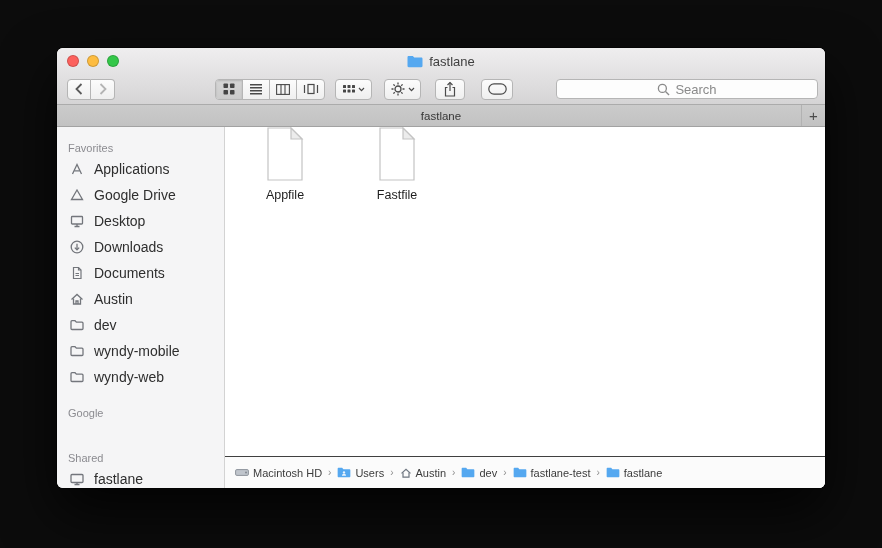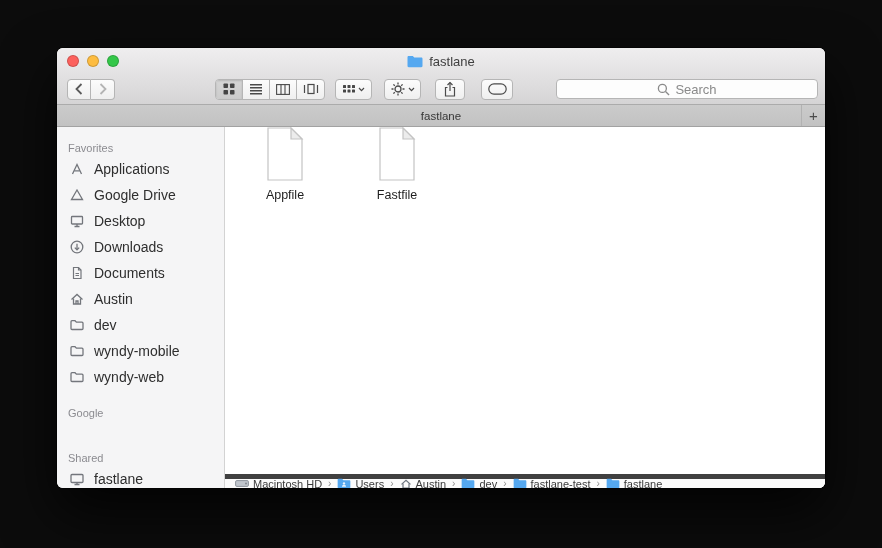--- a/index.html
+++ b/index.html
@@ -55,21 +55,21 @@
   .sec-gap { margin-top:14px; }
   .sec-gap-sm { margin-top:28px; }
   .sec-gap-xs { margin-top:8px; }
   .s-item { height:26px; display:flex; align-items:center; padding-left:11px; gap:8px; font-size:14px; color:#2e2e2e; }
   .s-ico { width:18px; display:flex; justify-content:center; flex:0 0 18px; }
   .content { flex:1; position:relative; background:#ffffff; }
   .files { display:flex; padding:0 0 0 14px; }
   .file { width:92px; margin-right:20px; display:flex; flex-direction:column; align-items:center; }
   .file-label { margin-top:7px; font-size:12.5px; color:#1f1f1f; }
   
-  .pathbar { position:absolute; left:0; right:0; bottom:0; height:14px; border-top:5px solid #404040;
+  .pathbar { position:absolute; left:0; right:0; bottom:0; height:32px; border-top:1px solid #404040;
              background:#fbfbfb; display:flex; align-items:center; padding:0 10px; font-size:11px;
              color:#3c3c3c; gap:6px; white-space:nowrap; }
   .path-item { display:flex; align-items:center; gap:4px; }
   .path-sep { color:#8f8f8f; font-size:10px; }
   svg { display:block; }
 </style>
 </head>
 <body>
 
 <div class="window">

